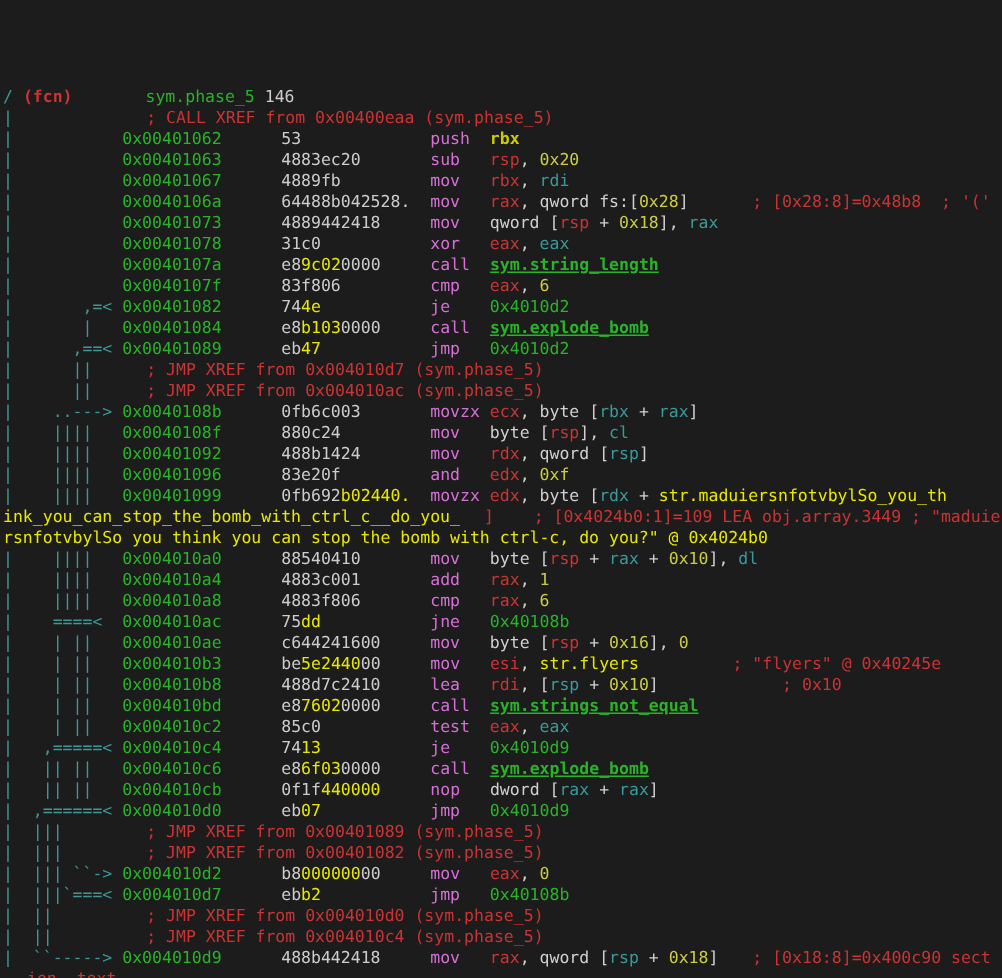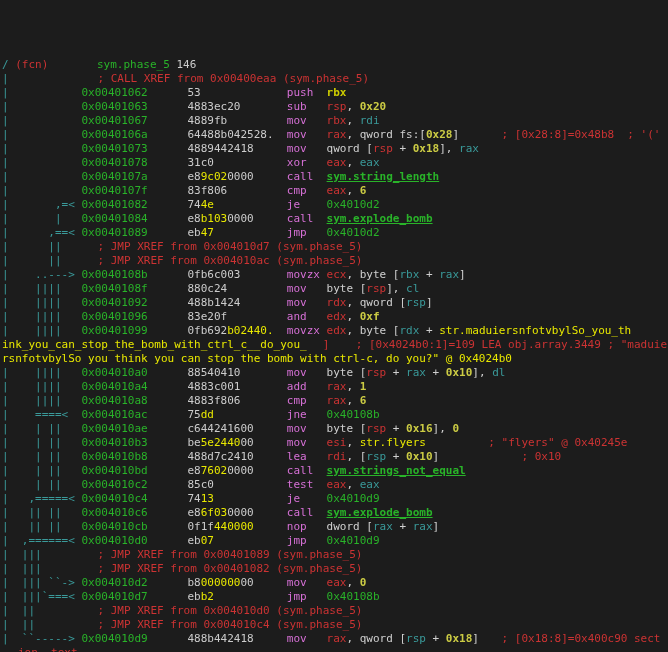--- a/index.html
+++ b/index.html
@@ -3,26 +3,26 @@
 <meta charset="utf-8">
 <style>
 * { margin:0; padding:0; box-sizing:border-box; }
 body { background:#1c1c1c; font-family:'Consolas','Monaco',monospace; font-size:11px; line-height:14px; padding:2px; overflow:auto; width:668px; height:652px; white-space:pre; }
 .ln { display:block; }
 .gut { color:#3a9a9a; display:inline-block; }
 .addr { color:#29b329; }
 .hex { color:#cccccc; }
 .reg { color:#3a9a9a; }
 .regm { color:#cc3333; }
-.num { color:#cccc44;font-weight:bold; }
+.num { color:#cccc44; }
 .kw { color:#d670d6; }
 .call { color:#29b329; font-weight:bold;text-decoration:underline; }
 .callf { color:#29b329;margin-left:42px; }
 .cmt { color:#cc3333;margin-left:16px; }
-.fname { color:#cc3333; }
+.fname { color:#cc3333;font-weight:bold; }
 .str { color:#e8e800;margin-top:23px; }
 .op { color:#d0d0d0; }
 .jmp { color:#29b329;margin-top:19px; }
 .bb { color:#cccc00; font-weight:bold; }
 </style>
 </head>
 <body>
 
 
 

